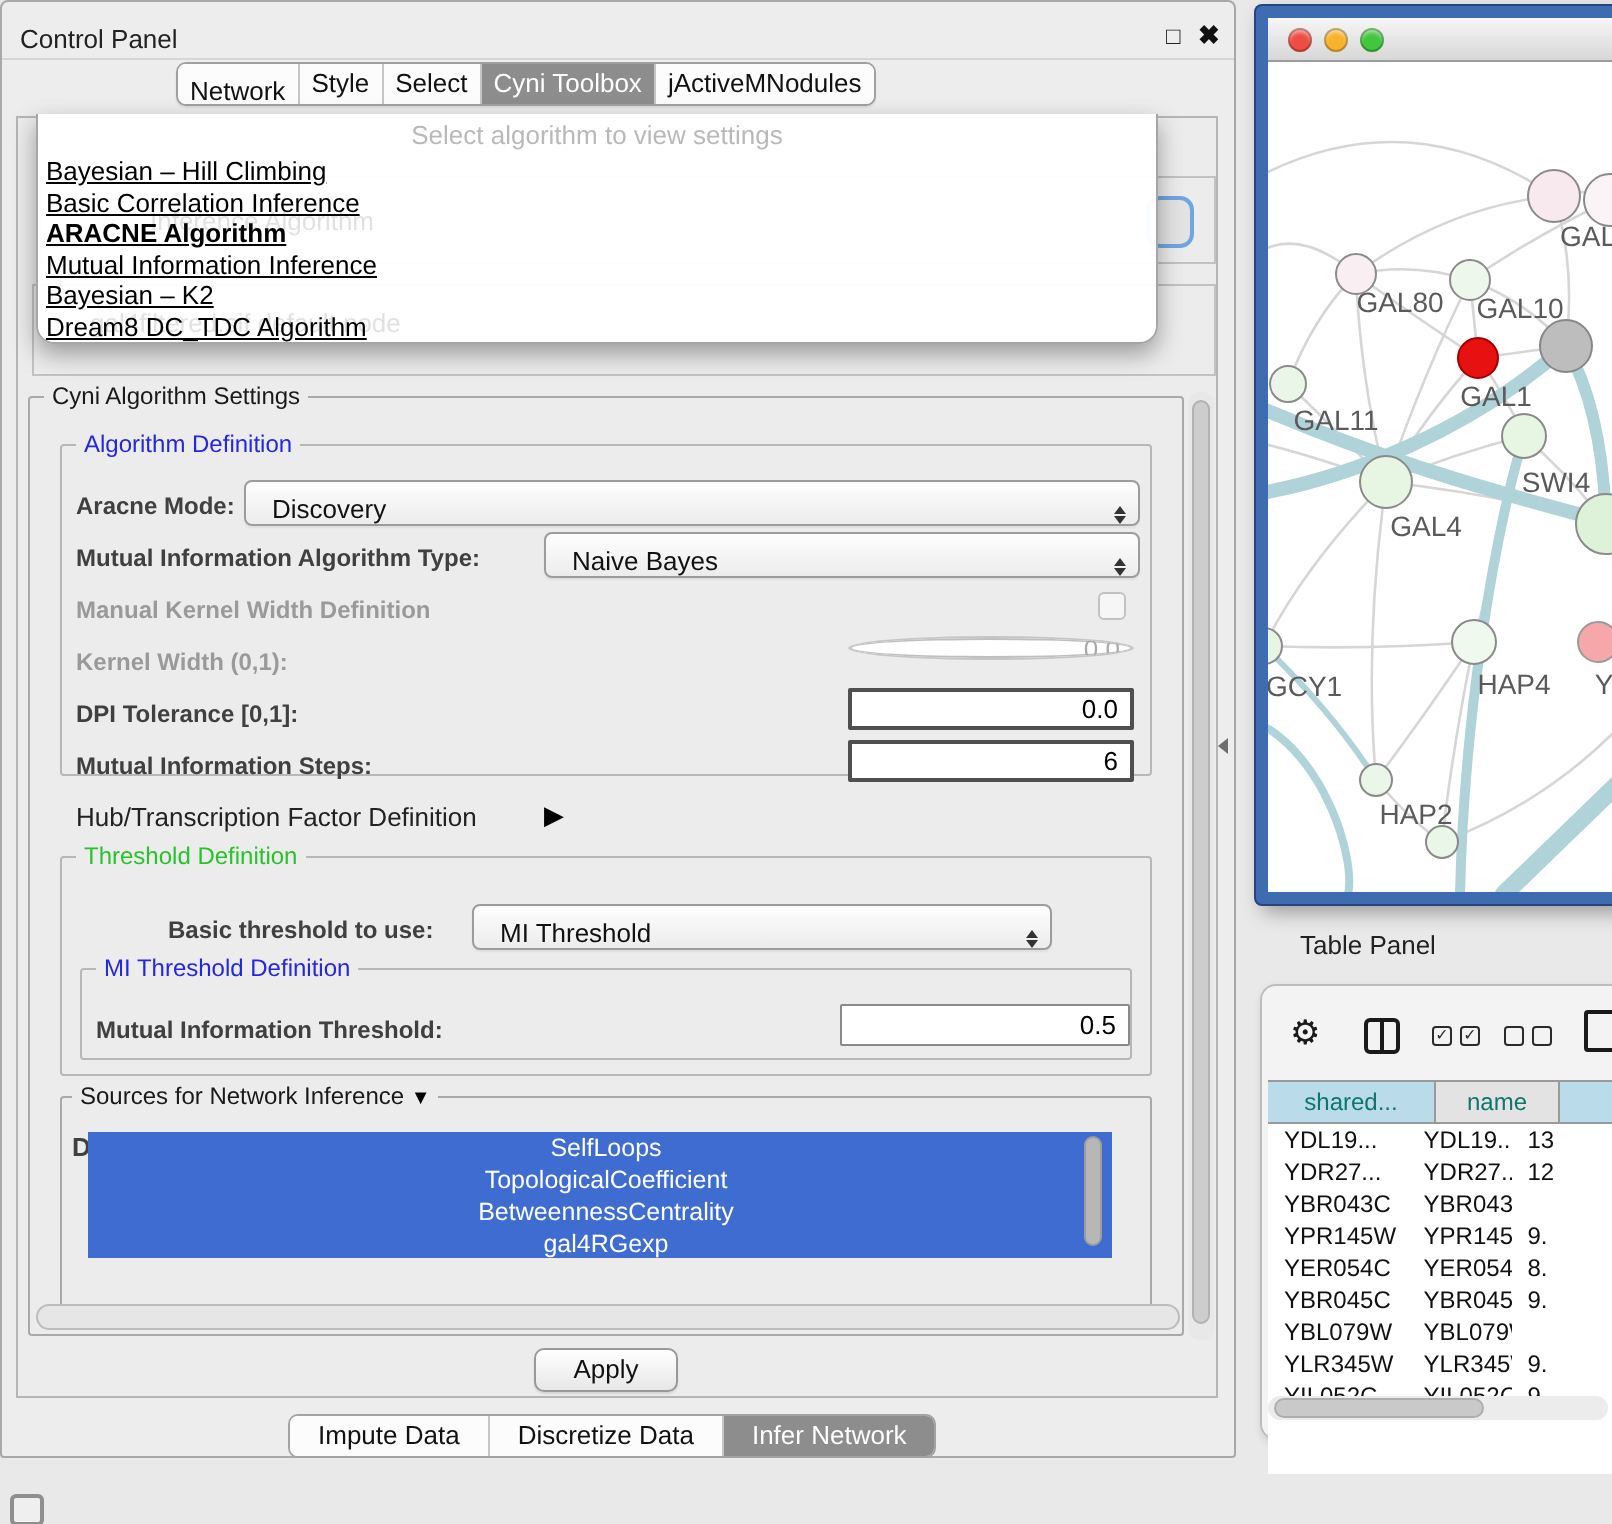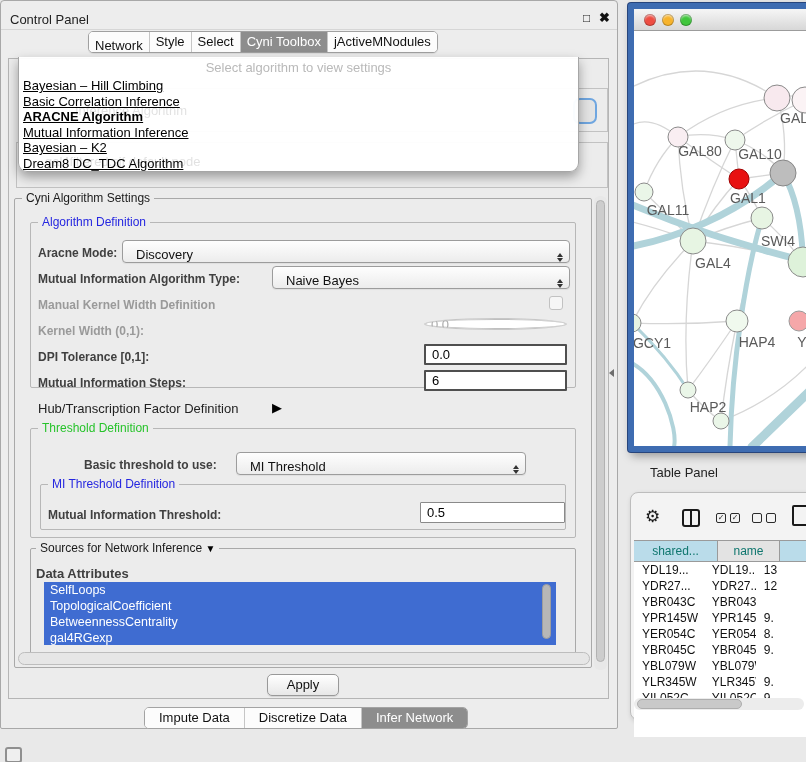--- a/index.html
+++ b/index.html
@@ -58,31 +58,31 @@
   .plain { font-size:13px; color:#222; white-space:nowrap; }
 
   .combo { background:linear-gradient(#fefefe,#ececec); border:1px solid #9c9c9c; border-radius:4px;
     display:flex; align-items:flex-end; box-shadow:0 1px 1px rgba(0,0,0,.06);gap:10px; }
   .combo .cv { flex:1; padding-left:13px; font-size:13px; color:#111; white-space:nowrap; overflow:hidden; }
   .stepper { width:18px; display:flex; flex-direction:column; align-items:center; gap:1px; }
   .stepper i { width:0; height:0; border-left:3.5px solid transparent; border-right:3.5px solid transparent; }
   .stepper .up { border-bottom:4px solid #333; }
   .stepper .dn { border-top:4px solid #333; }
 
-  .tin { height:21px; font-family:"Liberation Sans",sans-serif; font-size:13px; text-align:left;
+  .tin { height:21px; font-family:"Liberation Sans",sans-serif; font-size:13px; text-align:right;
     padding:0 6px; background:#fff; border:2px solid #4f4f4f; border-radius:1px; color:#000; }
   .tin.light { border:1px solid #c6c6c6; color:#a9a9a9; }
 
   .cbx { width:14px; height:14px; border:1px solid #c2c2c2; border-radius:3px; background:#f6f6f6; }
 
   .tri-right { display:inline-block; font-size:13px; color:#000; }
   .tri-down { font-size:10px; color:#000; }
 
   
-  #attr-list { left:44px; top:582px; width:512px; height:63px; background:#fff; overflow:hidden; z-index:2; }
+  #attr-list { left:44px; top:566px; width:512px; height:63px; background:#fff; overflow:hidden; z-index:2;text-align:center; }
   .attr-item { height:16px; line-height:16px; font-size:12.5px; color:#fff; background:#3f6cd1; padding-left:6px; }
   #attr-thumb { position:absolute; right:5px; top:2px; width:9px; height:55px; background:#b7b7b7;
     border:1px solid #9d9d9d; border-radius:5px; }
 
   
   #v-track { left:594px; top:196px; width:13px; height:474px; background:#e8e8e8; border-radius:6px; }
   #v-thumb { left:596px; top:200px; width:9px; height:462px; background:#cdcdcd; border:1px solid #b2b2b2; border-radius:5px; }
   #h-thumb { left:18px; top:652px; width:572px; height:13px; background:#e6e6e6; border:1px solid #bdbdbd; border-radius:7px; }
 
   #apply-btn { left:267px; top:674px; width:72px; height:22px; border:1px solid #999;

